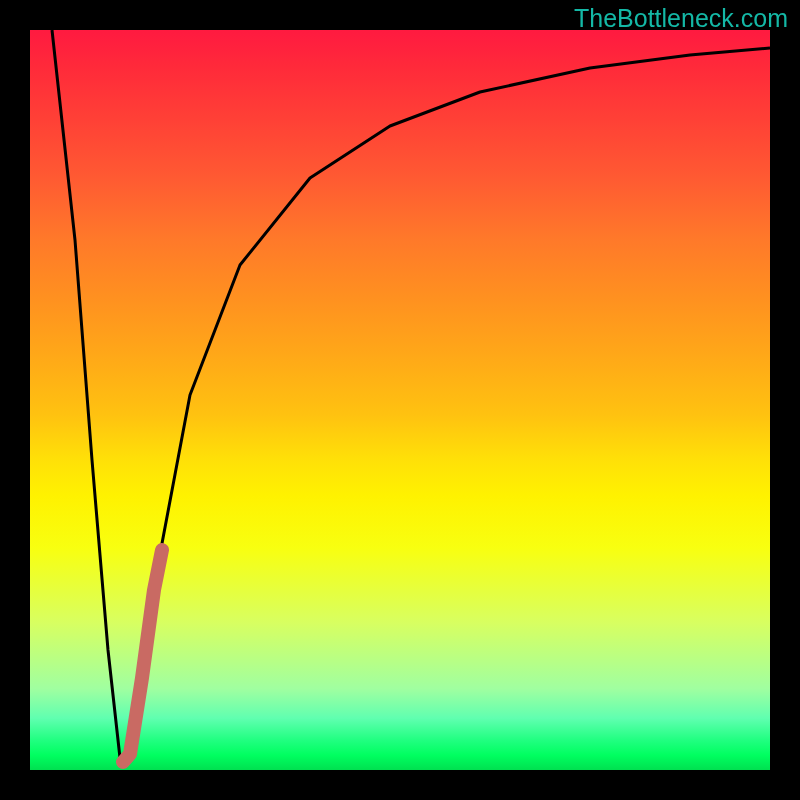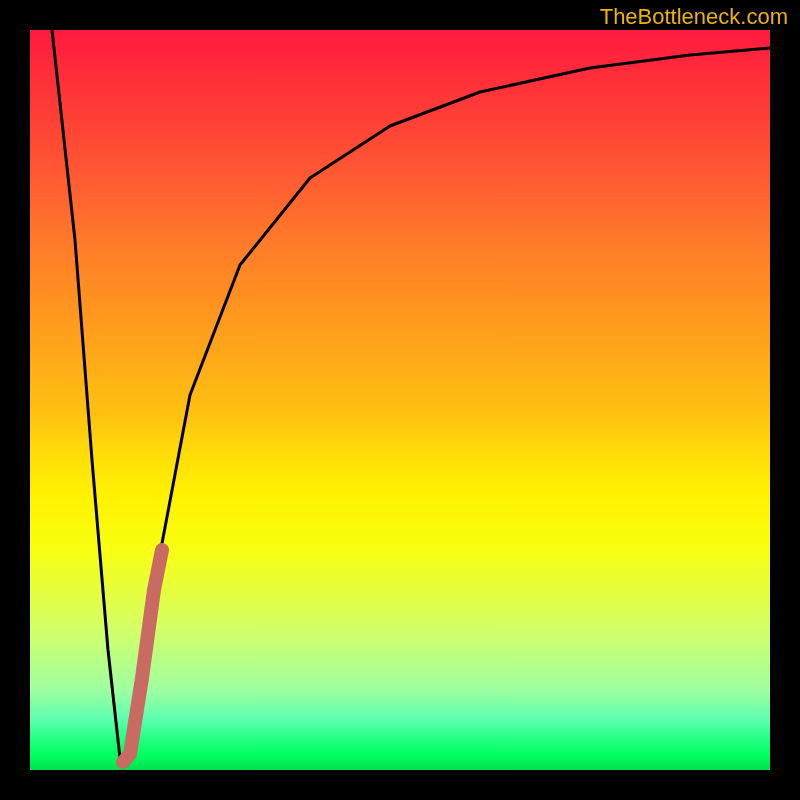--- a/index.html
+++ b/index.html
@@ -8,22 +8,22 @@
     height: 800px;
     background: #000;
     position: relative;
     overflow: hidden;
     font-family: Arial, sans-serif;
   }
   .watermark {
     position: absolute;
     top: 4px;
     right: 12px;
-    color: #eab308;
-    font-size: 22px;
+    color: #14b8a6;
+    font-size: 25px;
     font-weight: 500;
     z-index: 10;
   }
   .plot-area {
     position: absolute;
     left: 30px;
     top: 30px;
     width: 740px;
     height: 740px;
     overflow: hidden;

